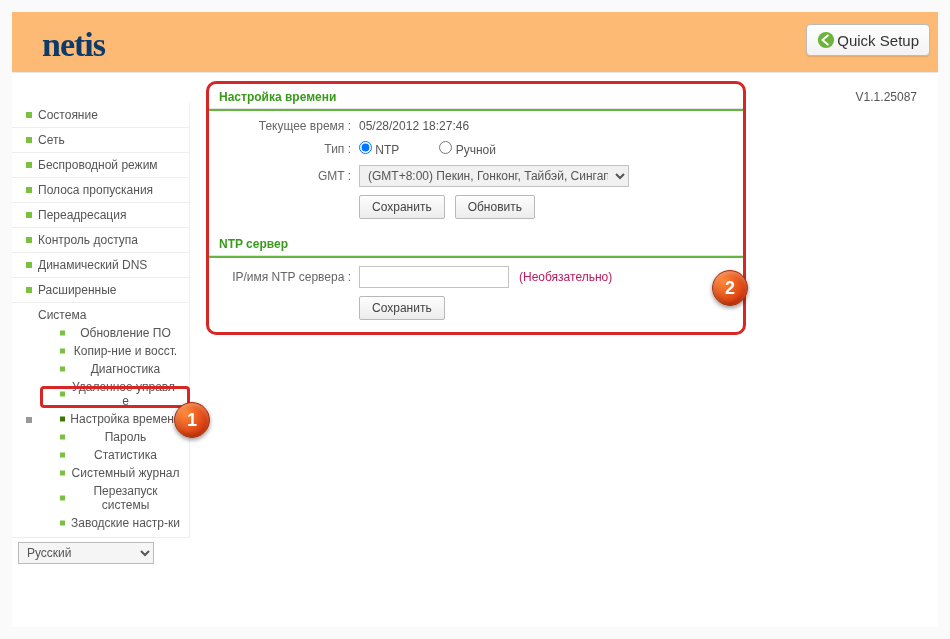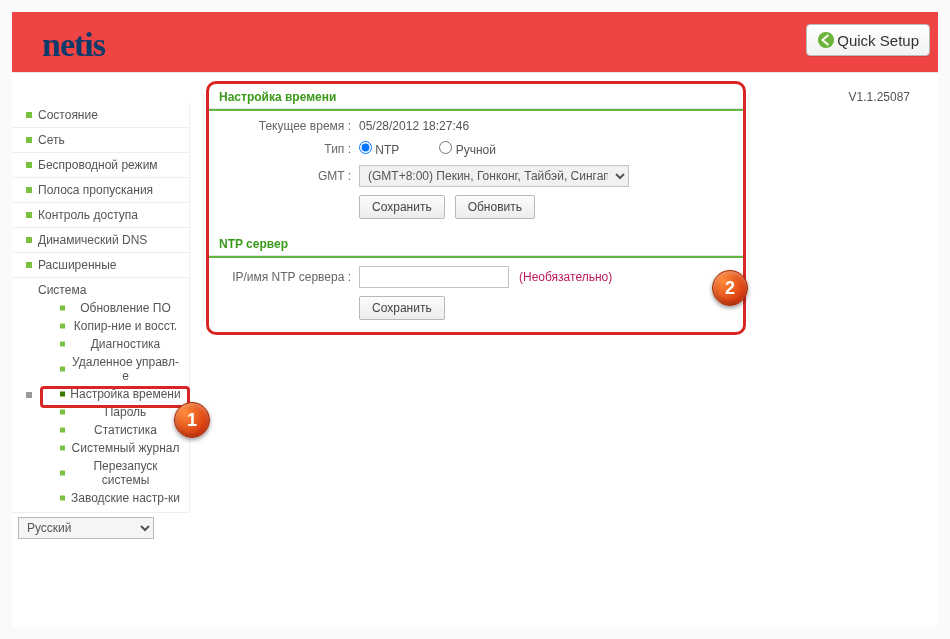--- a/index.html
+++ b/index.html
@@ -1,23 +1,23 @@
 <!DOCTYPE html>
 <html><head>
 <meta charset="utf-8">
 <style>
 * { box-sizing: border-box; margin: 0; padding: 0; }
 body { font-family: Arial, sans-serif; font-size: 12px; color: #555; background: #fff; width: 950px; height: 639px; position: relative; }
 .wrap { border: 12px solid #fafafa; height: 639px; position: relative; background: #fff; }
-.header { height: 60px; position: relative; background: #ef4444; }
+.header { height: 60px; position: relative; background: #fdba74; }
 .logo { position: absolute; left: 30px; top: 14px; font-family: Georgia, serif; font-size: 34px; font-weight: bold; color: #0b3a6b; letter-spacing: -1px; }
 .quick-setup { position: absolute; right: 8px; top: 12px; background: linear-gradient(#fff,#f2f2f2); border: 1px solid #bbb; border-radius: 4px; padding: 6px 10px; font-size: 15px; color: #333; cursor: pointer; display: flex; align-items: flex-end; gap: 2px; box-shadow: inset 0 1px 0 #fff, 0 1px 1px rgba(0,0,0,.1); }
 .quick-setup svg { width: 18px; height: 18px; }
 .hr { height: 1px; background: #e8e8e8; margin: 0; }
-.version { position: absolute; right: 28px; top: 78px; font-size: 12px; color: #555; }
+.version { position: absolute; right: 21px; top: 78px; font-size: 12px; color: #555; }
 .container { display: flex; height: calc(100% - 62px); }
 .sidebar { width: 178px; padding: 30px 0 0 0; }
 .menu { list-style: none; border-right: 1px solid #eee; }
 .menu > li { border-bottom: 1px solid #eee; padding: 5px 8px 5px 26px; position: relative; cursor: pointer; color: #555; }
 .menu > li::before { content: ""; position: absolute; left: 14px; top: 50%; transform: translateY(-50%); width: 6px; height: 6px; background: #7ac142; }
 .menu > li.expanded::before { background: #999; }
 .sub { list-style: none; margin: 2px 0 0 0; }
 .sub > li { padding: 2px 0 2px 32px; position: relative; color: #555; cursor: pointer; border: none; font-size: 12px; text-align: center; }
 .sub > li::before { content: ""; position: absolute; left: 22px; top: 50%; transform: translateY(-50%); width: 5px; height: 5px; background: #7ac142; }
 .sub > li.active::before { background: #3b7a00; }
@@ -56,20 +56,21 @@
   <div class="hr"></div>
   <div class="version">V1.1.25087</div>
 
   <div class="container">
     <div class="sidebar">
       <ul class="menu">
         <li>Состояние</li>
         <li>Сеть</li>
         <li>Беспроводной режим</li>
         <li>Полоса пропускания</li>
+        <li>Переадресация</li>
         <li>Контроль доступа</li>
         <li>Динамический DNS</li>
         <li>Расширенные</li>
         <li class="expanded">
           <span>Система</span>
           <ul class="sub">
             <li>Обновление ПО</li>
             <li>Копир-ние и восст.</li>
             <li>Диагностика</li>
             <li>Удаленное управл-е</li>

